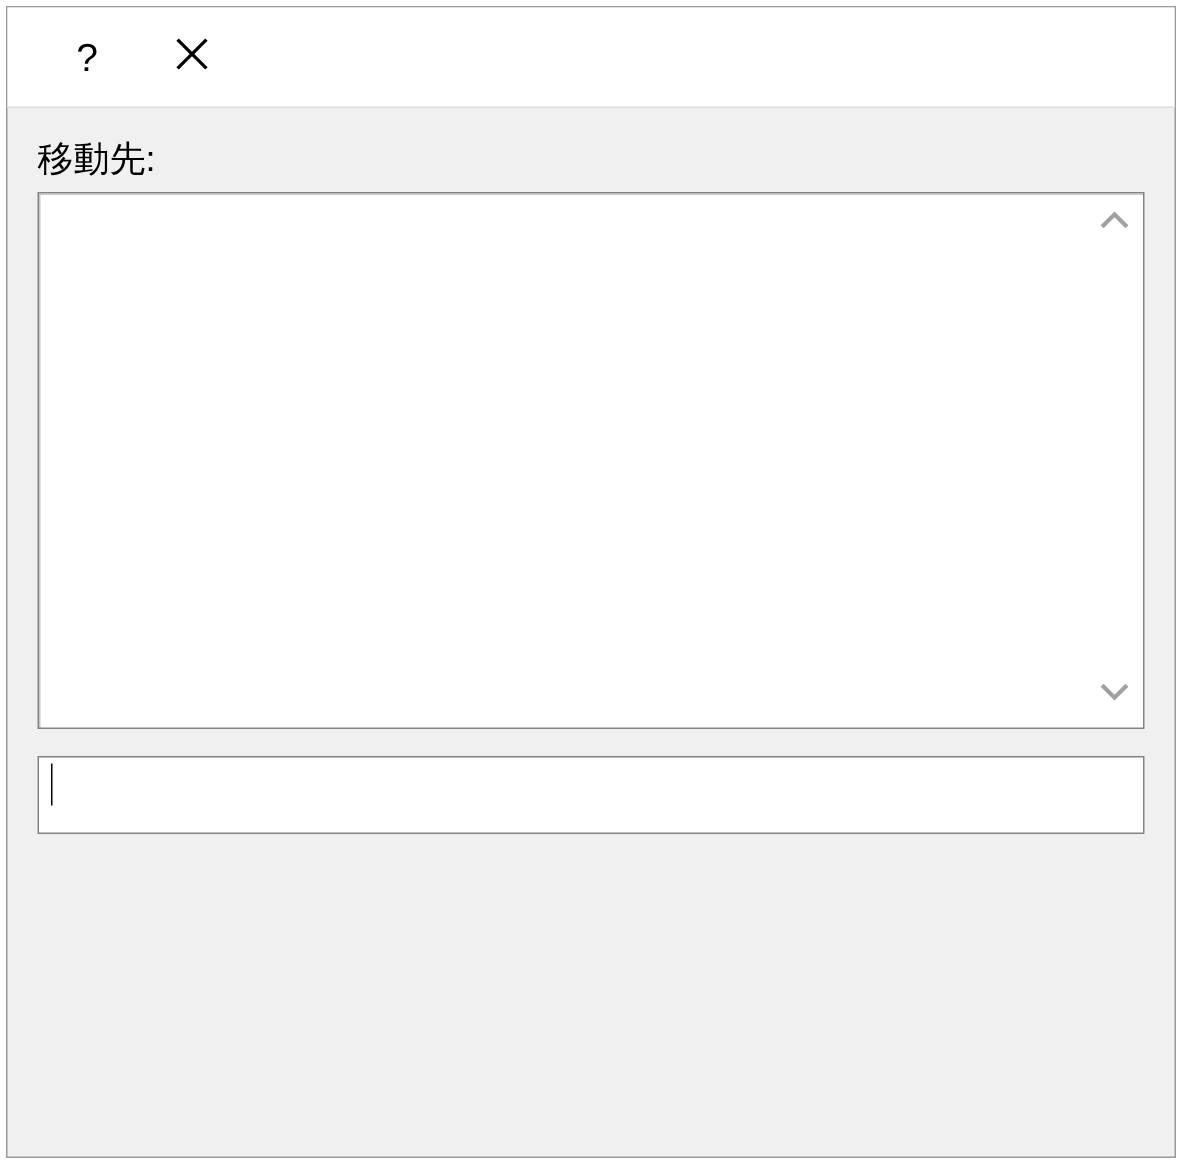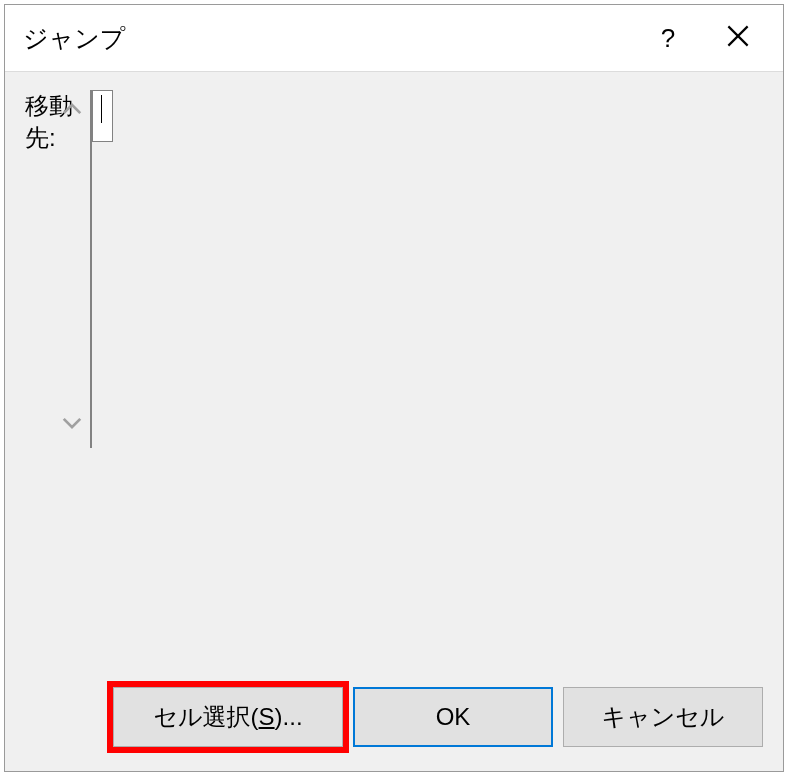--- a/index.html
+++ b/index.html
@@ -45,21 +45,21 @@
     font-size: 28px;
     color: #000;
   }
   .titlebar .help-btn { font-size: 26px; }
   .titlebar .close-btn svg { width: 22px; height: 22px; }
   
   .body {
     flex: 1;
     padding: 18px 20px 20px 20px;
     display: flex;
-    flex-direction: row;
+    flex-direction: column;
   }
   .label {
     font-size: 24px;
     margin-bottom: 6px;
   }
   
   .listbox-wrap {
     position: relative;
     height: 358px;
     margin-bottom: 18px;
@@ -159,21 +159,20 @@
     vertical-align: middle;
     margin-right: 2px;
   }
 </style>
 </head>
 <body>
 
 <div class="dialog">
 
   <div class="titlebar">
-    <div class="title">ジャンプ</div>
     <div class="help-btn">
       <span>?</span>
     </div>
     <div class="close-btn">
       <span>
         <svg viewBox="0 0 16 16">
             <line x1="1" y1="1" x2="15" y2="15" stroke="#000" stroke-width="1.6"></line>
             <line x1="15" y1="1" x2="1" y2="15" stroke="#000" stroke-width="1.6"></line>
           </svg>
       </span>
@@ -202,35 +201,15 @@
       </div>
     </div>
 
 
     <div class="ref-row">
       <div class="ref-input">
         <span class="caret"></span><span></span>
       </div>
     </div>
 
-    <div class="buttons">
-
-      <div class="btn special-wrap">
-        <div class="btn special">
-          <span>セル選択(</span>
-            <span class="mnemonic">S</span>
-            <span>)...</span>
-        </div>
-        <div class="highlight-box"></div>
-      </div>
-
-      <div class="btn ok">
-        <span>OK</span>
-      </div>
-
-      <div class="btn">
-        <span>キャンセル</span>
-      </div>
-
-    </div>
 
   </div>
 </div>
 
 </body></html>

